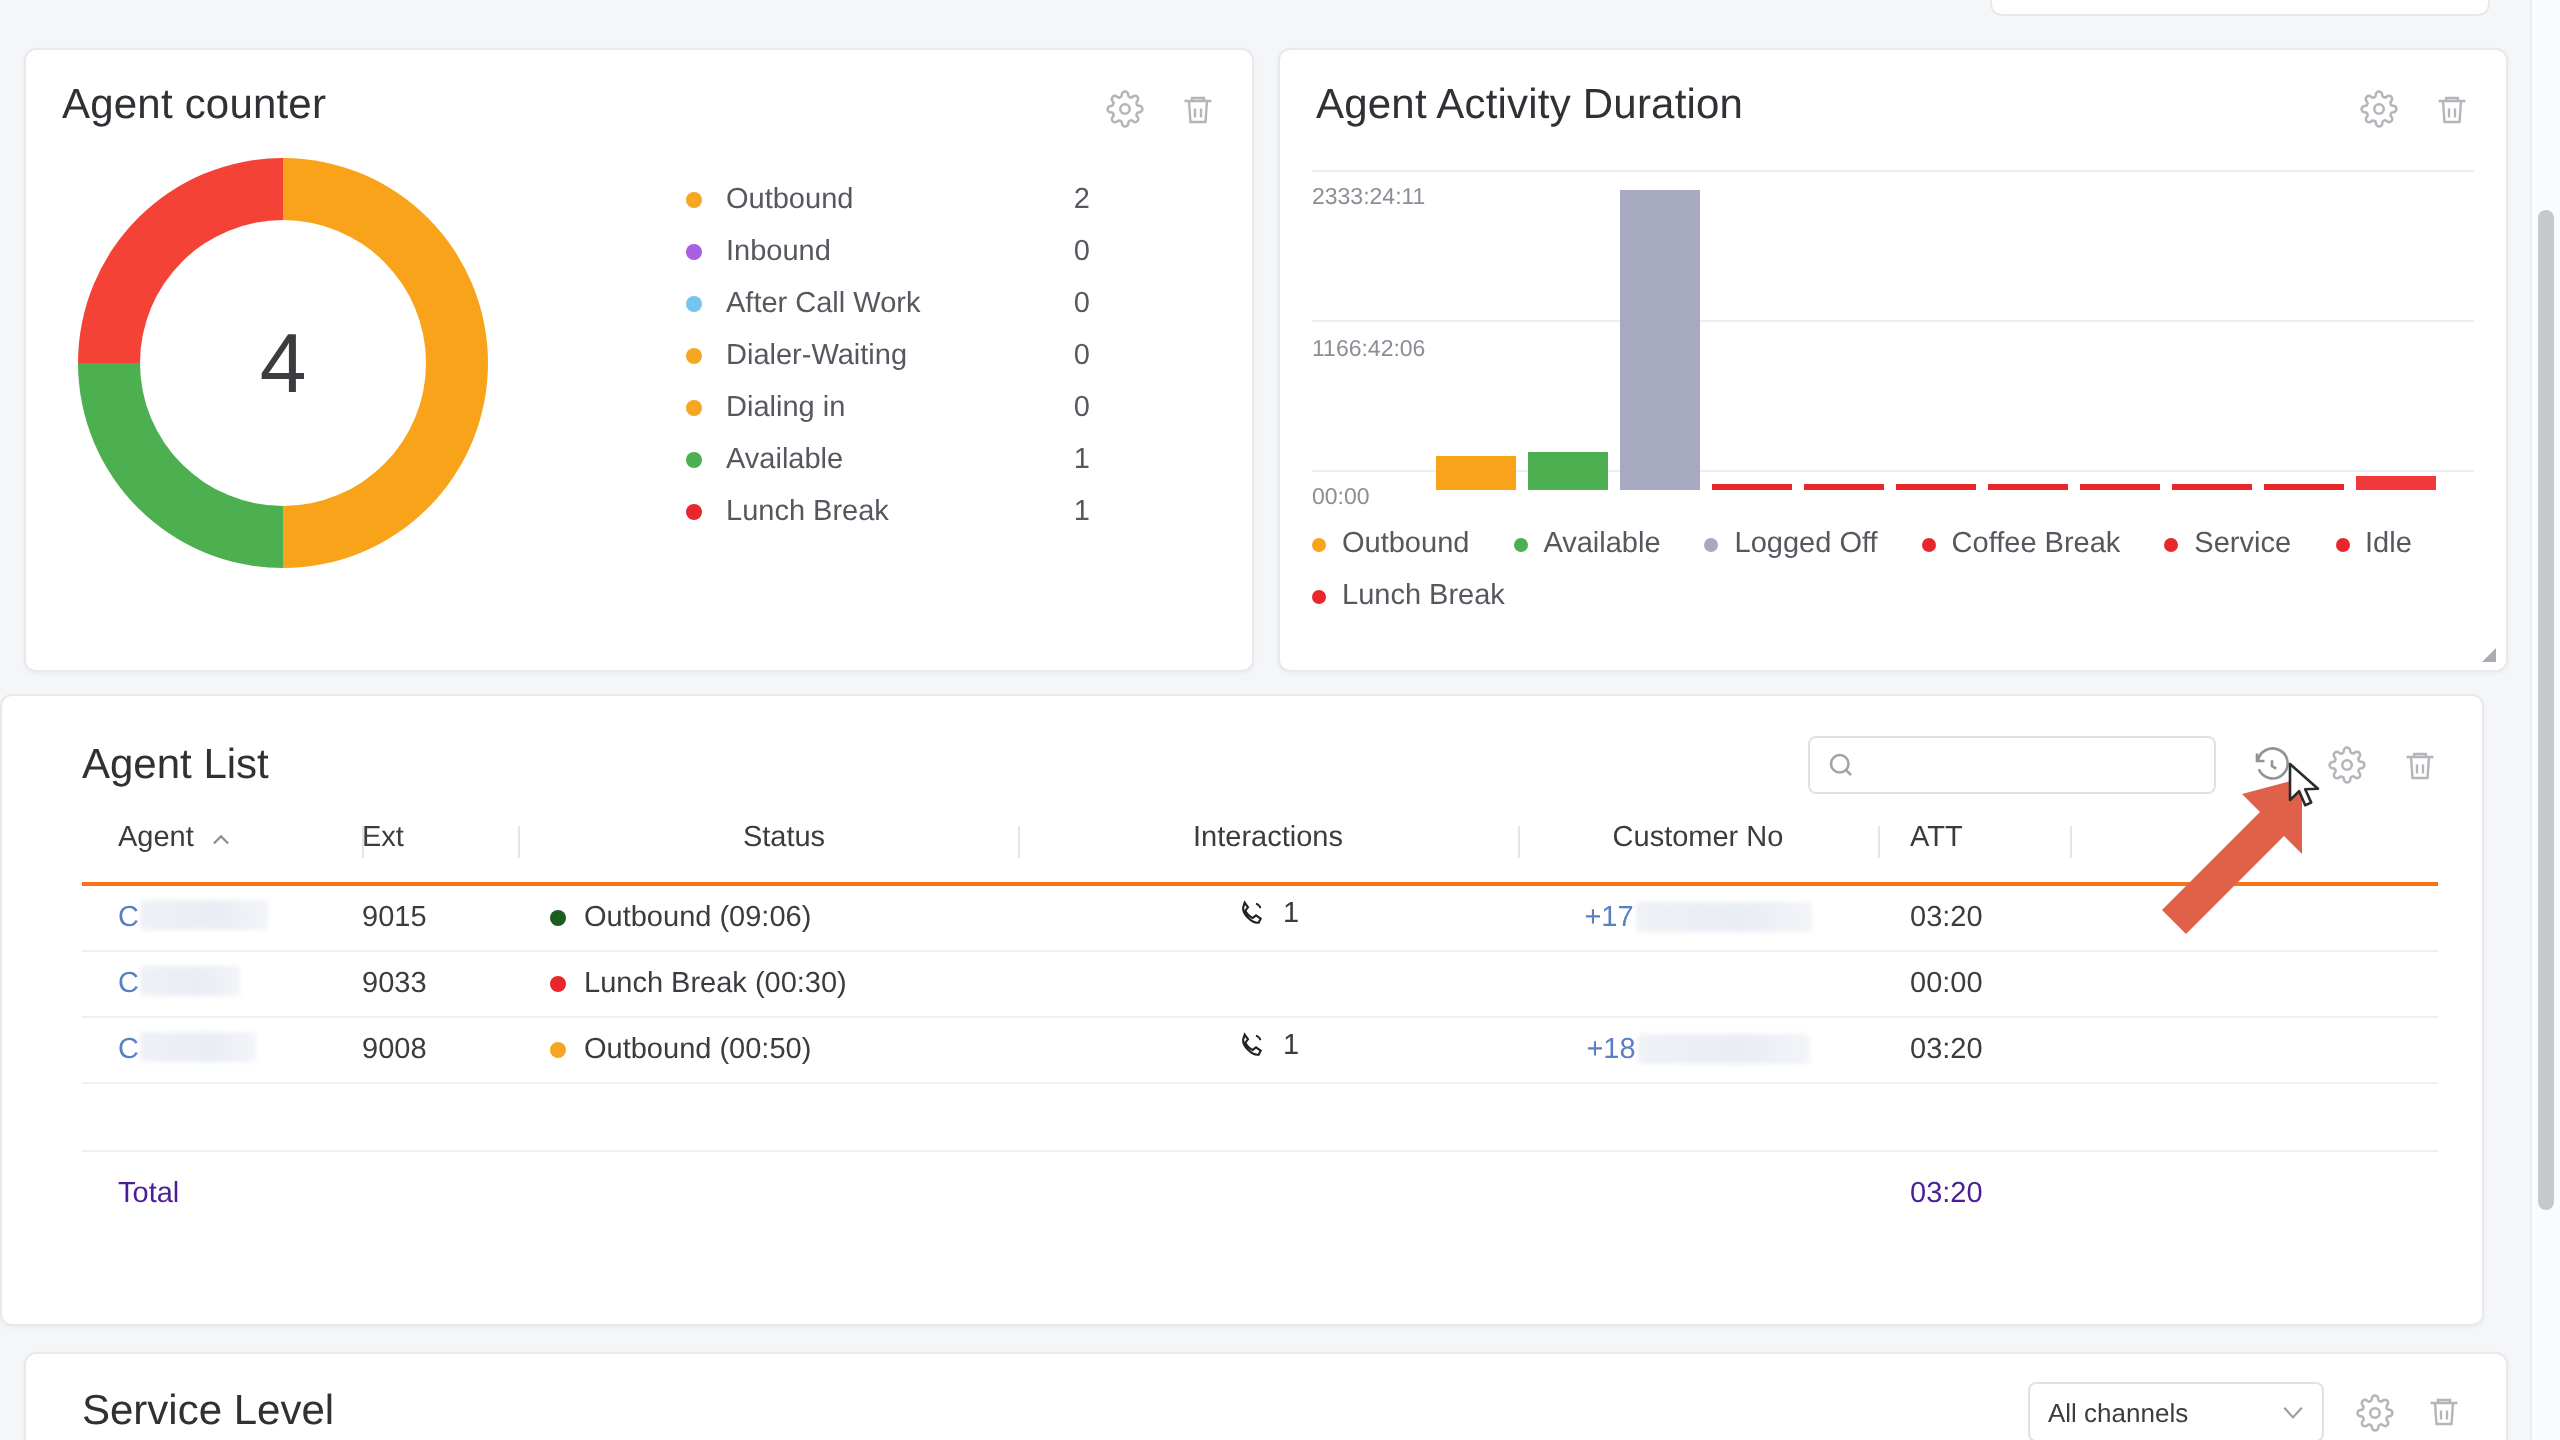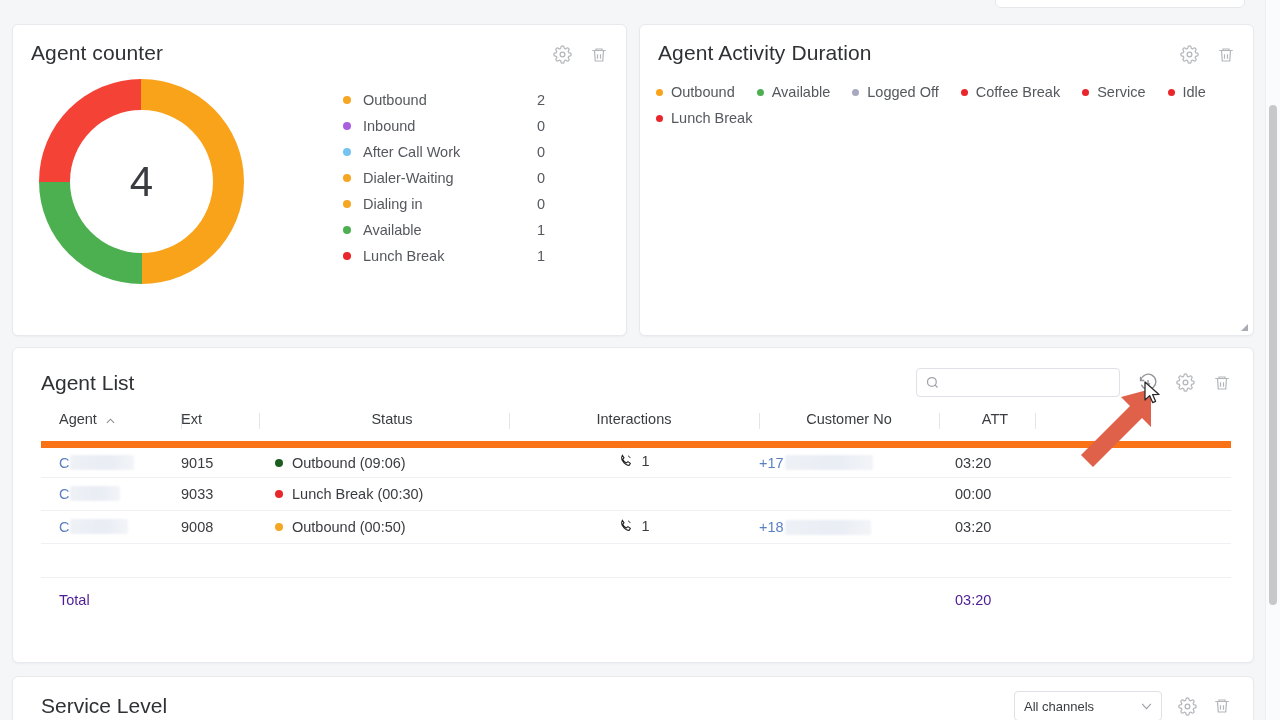--- a/index.html
+++ b/index.html
@@ -61,51 +61,51 @@
   .bars { position: absolute; left: 0; right: 0; bottom: 0; height: 150px; }
   .bar { position: absolute; bottom: 0; }
   .chart-legend { display: flex; flex-wrap: wrap; padding: 14px 14px 0 16px; gap: 0 22px; }
   .cl-item { display: flex; align-items: center; font-size: 14.5px; color: #55585e; height: 26px; }
   .cl-dot { width: 7px; height: 7px; border-radius: 50%; margin-right: 8px; }
   .resize-handle {
     position: absolute; right: 4px; bottom: 3px; width: 10px; height: 10px;
   }
 
   
-  #card-list { left: 12px; top: 347px; width: 1242px; height: 316px; }
+  #card-list { left: 0; top: 347px; width: 1242px; height: 316px; padding-left: 12px; }
   .list-head { display: flex; align-items: center; justify-content: space-between; padding: 20px 22px 0 28px; }
   .list-title { font-size: 21px; color: #2f3135; }
   .list-tools { display: flex; align-items: center; gap: 18px; }
   .search-box {
     width: 204px; height: 29px; border: 1px solid #dfe1e6; border-radius: 4px;
     display: flex; align-items: center; padding: 0 8px; background: #fff;
   }
   .search-input {
     border: none; outline: none; font-size: 13px; color: #3a3c40; width: 160px;
     font-family: "Liberation Sans", sans-serif; background: transparent;
   }
 
   table { width: 100%; border-collapse: collapse; margin-top: 14px; }
   th {
     font-size: 14.5px; font-weight: 400; color: #3a3c40;
     padding: 0 0 14px 0; text-align: center; position: relative;
   }
   th .th-sep {
     position: absolute; left: 0; top: 2px; width: 1px; height: 16px; background: #e3e5e9;
   }
-  thead tr { border-bottom: 7px solid #f97316; }
+  thead tr { border-bottom: 2px solid #f97316; }
   td {
     font-size: 14.5px; color: #3a3c40; height: 33px; padding: 0;
     border-bottom: 1px solid #eef0f3; vertical-align: middle;
   }
   .col-agent { width: 140px; padding-left: 18px !important; text-align: left; }
   .col-ext   { width: 78px; text-align: left; }
   .col-status{ width: 250px; text-align: left; padding-left: 16px !important; }
   .col-inter { width: 250px; text-align: center; }
-  .col-cust  { width: 180px; text-align: left; }
+  .col-cust  { width: 180px; text-align: center; }
   .col-att   { width: 96px; text-align: left; padding-left: 16px !important; }
   .col-pad   { width: auto; }
   .agent-link { color: #5b7fc4; cursor: pointer; white-space: nowrap; }
   .redact {
     display: inline-block; height: 15px; border-radius: 2px;
     background: linear-gradient(90deg,#eef1f6,#e9edf4 60%,#f2f4f8);
     filter: blur(1.2px); vertical-align: -2px; margin-left: 1px;
   }
   .status-cell { display: flex; align-items: center; }
   .st-dot { width: 8px; height: 8px; border-radius: 50%; margin-right: 9px; flex: none; }
@@ -221,20 +221,41 @@
           </svg>
         </span>
         <span class="icon-btn">
           <svg width="18" height="18" viewBox="0 0 24 24" fill="none" stroke="#9a9da3" stroke-width="1.6">
             <path d="M3 6h18M8 6V4h8v2M6 6l1 14h10l1-14M10 11v6M14 11v6"></path>
           </svg>
         </span>
       </div>
     </div>
 
+    <div class="plot">
+      <div class="gridline" style="top:0"></div>
+      <div class="gridline" style="top:75px"></div>
+      <div class="gridline" style="top:150px"></div>
+      <div class="ylab" style="top:8px">2333:24:11</div>
+      <div class="ylab" style="top:84px">1166:42:06</div>
+      <div class="ylab" style="top:158px">00:00</div>
+      <div class="bars" id="activity-bars">
+          <div class="bar" title="Outbound" style="left: 62px; width: 40px; height: 17.25px; background: rgb(249, 163, 27);"></div>
+          <div class="bar" title="Available" style="left: 108px; width: 40px; height: 18.75px; background: rgb(76, 175, 80);"></div>
+          <div class="bar" title="Logged Off" style="left: 154px; width: 40px; height: 150px; background: rgb(167, 169, 192);"></div>
+          <div class="bar" title="Coffee Break" style="left: 200px; width: 40px; height: 3px; background: rgb(232, 38, 43);"></div>
+          <div class="bar" title="Holiday" style="left: 246px; width: 40px; height: 3px; background: rgb(232, 38, 43);"></div>
+          <div class="bar" title="Idle" style="left: 292px; width: 40px; height: 3px; background: rgb(232, 38, 43);"></div>
+          <div class="bar" title="Lunch Break" style="left: 338px; width: 40px; height: 3px; background: rgb(232, 38, 43);"></div>
+          <div class="bar" title="Break" style="left: 384px; width: 40px; height: 3px; background: rgb(232, 38, 43);"></div>
+          <div class="bar" title="Training" style="left: 430px; width: 40px; height: 3px; background: rgb(232, 38, 43);"></div>
+          <div class="bar" title="Meeting" style="left: 476px; width: 40px; height: 3px; background: rgb(232, 38, 43);"></div>
+          <div class="bar" title="Other" style="left: 522px; width: 40px; height: 6.75px; background: rgb(240, 56, 61);"></div>
+        </div>
+    </div>
 
     <div class="chart-legend" id="activity-legend">
         <div class="cl-item">
           <span class="cl-dot" style="background:#f9a31b"></span>
           <span>Outbound</span>
         </div>
         <div class="cl-item">
           <span class="cl-dot" style="background:#4caf50"></span>
           <span>Available</span>
         </div>
@@ -316,21 +337,21 @@
               <span>Status</span>
             </th>
             <th class="col-inter">
               <span class="th-sep"></span>
               <span>Interactions</span>
             </th>
             <th class="col-cust" style="text-align:center">
               <span class="th-sep"></span>
               <span>Customer No</span>
             </th>
-            <th class="col-att" style="text-align:center">
+            <th class="col-att" style="">
               <span class="th-sep"></span>
               <span>ATT</span>
             </th>
             <th class="col-pad">
               <span class="th-sep"></span>
             </th>
           </tr>
         </thead>
         <tbody id="agent-rows">
             <tr>

